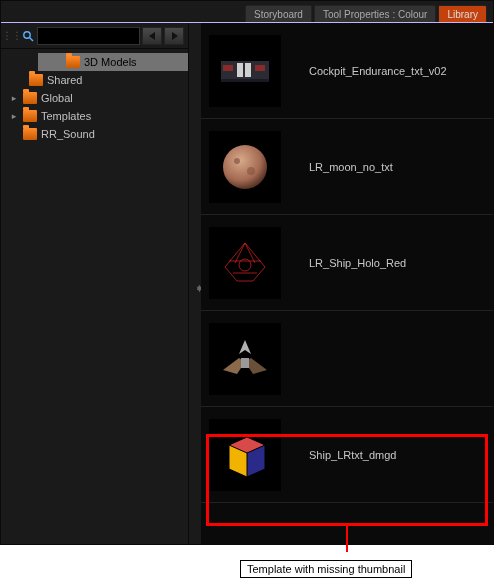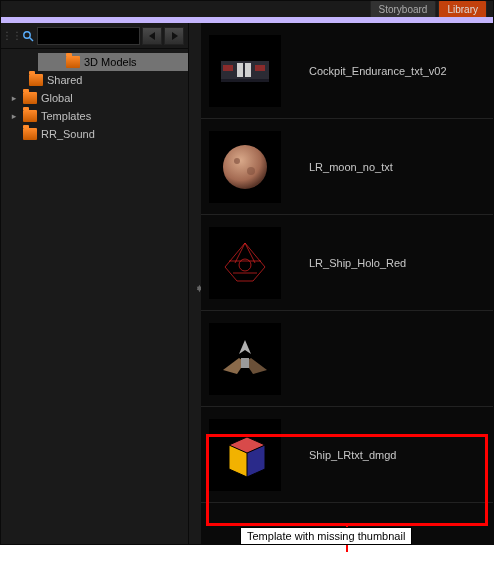--- a/index.html
+++ b/index.html
@@ -23,21 +23,21 @@
   }
   
   .tabs {
     display: flex;
     justify-content: flex-end;
     align-items: flex-end;
     height: 22px;
     background: #1a1a1a;
     padding-right: 6px;
     gap: 2px;
-    border-bottom: 6px solid #c4b5fd;
+    border-bottom: 1px solid #c4b5fd;
   }
   .tab {
     padding: 3px 8px 2px 8px;
     background: #323232;
     color: #aaa;
     border: 1px solid #222;
     border-bottom: none;
     border-radius: 2px 2px 0 0;
     font-size: 10px;
     cursor: pointer;
@@ -217,20 +217,21 @@
   
   svg { display:block; }
 </style>
 </head>
 <body>
 
 <div class="app">
 
   <div class="tabs">
     <div class="tab">Storyboard</div>
+    <div class="tab">Tool Properties : Colour</div>
     <div class="tab active">Library</div>
   </div>
 
   <div class="main">
 
     <div class="sidebar">
 
       <div class="side-toolbar">
         <div class="tool-divider">⋮⋮</div>
         <div class="search-icon">
@@ -359,13 +360,13 @@
         </div>
         <span class="item-name">Ship_LRtxt_dmgd</span>
       </div>
 
     </div>
   </div>
 </div>
 
 <div class="highlight" style="left:206px; top:434px; width:282px; height:92px;"></div>
 <div class="callout-line" style="left:346px; top:526px; height:26px;"></div>
-<div class="callout-label" style="left:240px; top:527px;">Template with missing thumbnail</div>
+<div class="callout-label" style="left:240px; top:560px;">Template with missing thumbnail</div>
 
 </body></html>

